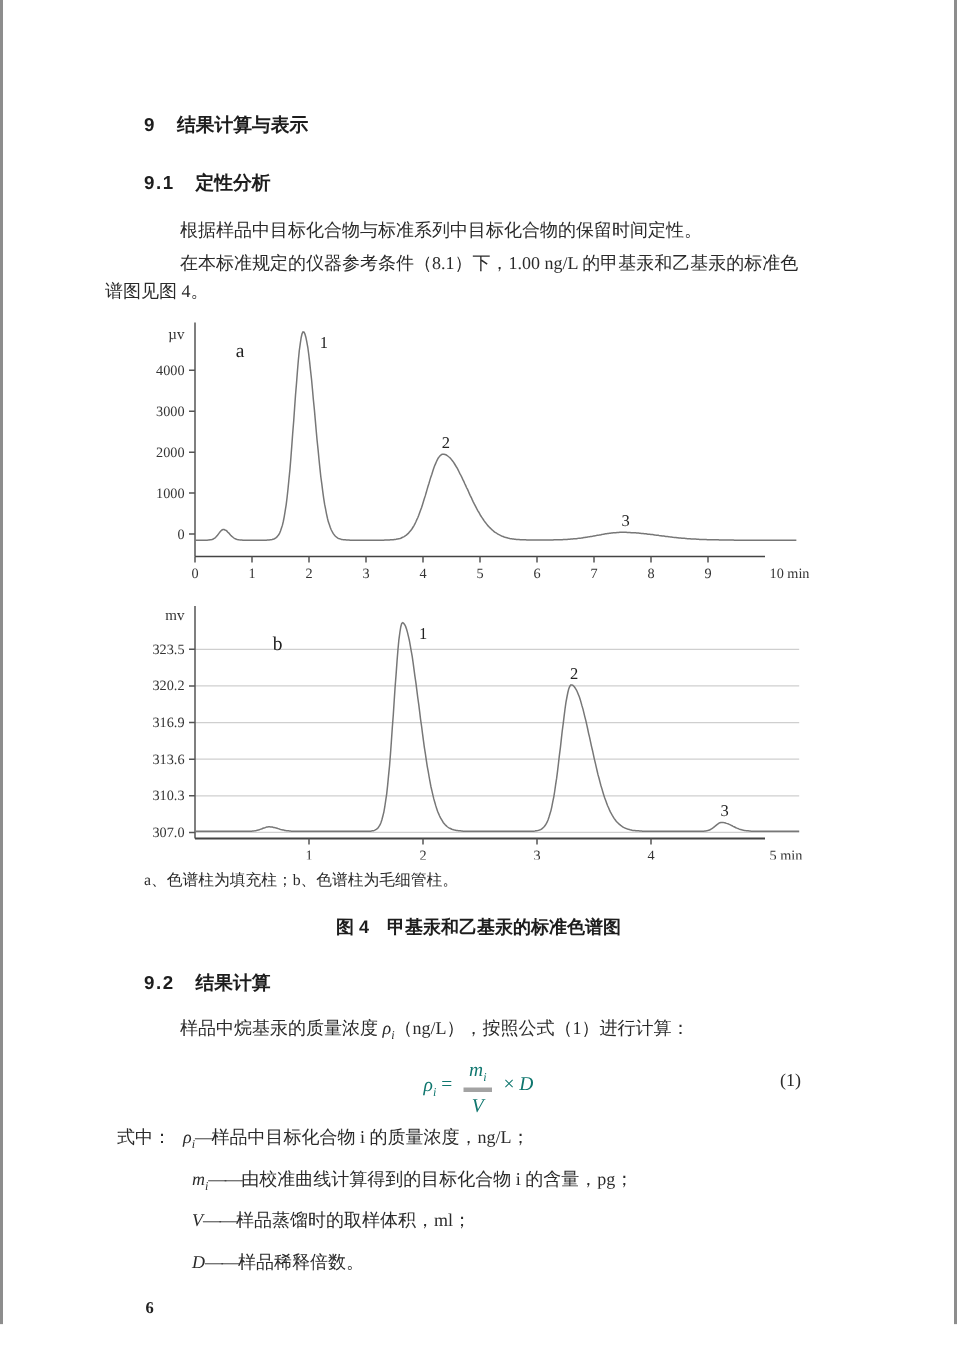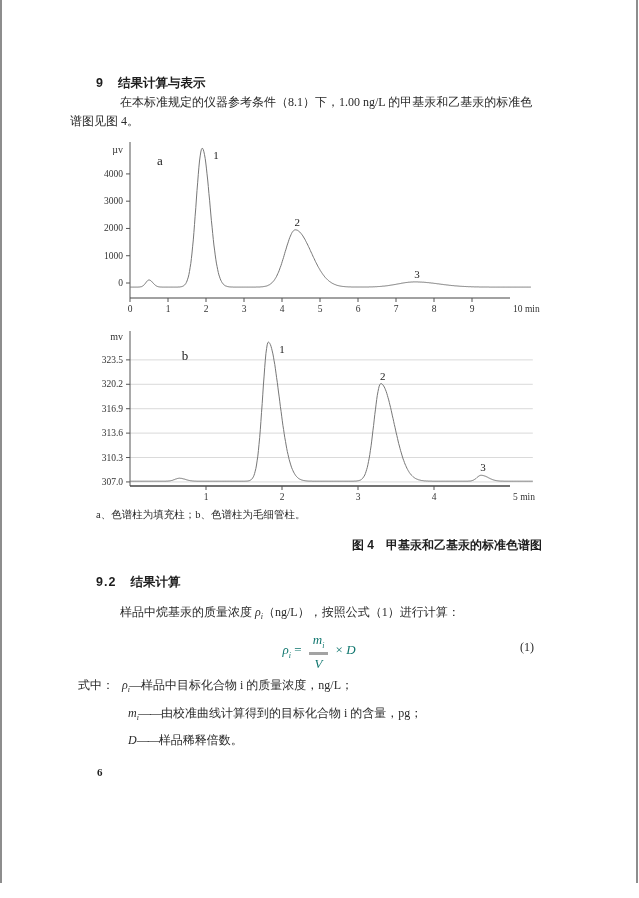--- a/index.html
+++ b/index.html
@@ -24,21 +24,21 @@
   .body-p{font-size:12px;line-height:19px;margin:0;text-indent:2em;color:#2a2a2a;}
   .p1{margin-top:15px;}
   .p2{margin-top:3px;margin-left:-26px;width:472px;text-indent:calc(2em + 26px);}
   .chart{display:block;}
   .chart-a{margin-top:6px;margin-left:0;}
   .chart-b{margin-top:13px;margin-left:0;}
   .legend-line{font-size:10.5px;line-height:13px;color:#2a2a2a;margin:0;}
   .legend-1{margin-top:15px;}
   .legend-2{margin-top:8px;}
   .fig-caption{
-    margin-top:16px;text-align:right;
+    margin-top:16px;text-align:center;
     font-family:"Liberation Sans","DejaVu Sans",sans-serif;
     font-weight:bold;font-size:12px;color:#1d1d1d;
   }
   .h-92{margin-top:21px;}
   .p3{margin-top:14px;}
   .sym{font-style:italic;font-family:"Liberation Serif","DejaVu Serif",serif;}
   .sym sub{font-size:8px;font-style:italic;}
   .formula-row{position:relative;margin-top:4px;height:38px;}
   .formula{
     position:absolute;left:0;right:0;text-align:center;top:2px;
@@ -63,21 +63,23 @@
 <body>
 
 <div class="page">
   <div class="edge edge-left"></div>
   <div class="edge edge-right"></div>
 
   <div class="content">
 
     <p class="h-sec"><span class="sec-num">9</span><span>结果计算与表示</span></p>
 
+    <p class="h-sec h-sub"><span class="sec-num">9.1</span><span>定性分析</span></p>
 
+    <p class="body-p p1">根据样品中目标化合物与标准系列中目标化合物的保留时间定性。</p>
     <p class="body-p p2">在本标准规定的仪器参考条件（8.1）下，1.00 ng/L 的甲基汞和乙基汞的标准色谱图见图 4。</p>
 
     <svg class="chart chart-a" id="chart-a" width="465" height="178">
         <line x1="34" y1="5" x2="34" y2="161" stroke="#555" stroke-width="1"></line>
         <line x1="34" y1="161" x2="414" y2="161" stroke="#444" stroke-width="1"></line>
         <line x1="30" y1="146" x2="34" y2="146" stroke="#555" stroke-width="1"></line>
         <text x="27" y="149" class="tick-label" text-anchor="end">0</text>
         <line x1="30" y1="118.72727272727273" x2="34" y2="118.72727272727273" stroke="#555" stroke-width="1"></line>
         <text x="27" y="121.72727272727273" class="tick-label" text-anchor="end">1000</text>
         <line x1="30" y1="91.45454545454545" x2="34" y2="91.45454545454545" stroke="#555" stroke-width="1"></line>
@@ -171,19 +173,20 @@
         </span>
         <span>×</span>
         <span class="sym">D</span>
       </div>
       <span class="eq-num">(1)</span>
     </div>
 
     <div class="where">
       <div class="where-row"><span class="where-prefix">式中：</span><span class="sym"><span>ρ</span><sub>i</sub></span><span class="where-dash">—</span><span>样品中目标化合物 i 的质量浓度，ng/L；</span></div>
       <div class="where-row cont"><span class="sym"><span>m</span><sub>i</sub></span><span class="where-dash">——</span><span>由校准曲线计算得到的目标化合物 i 的含量，pg；</span></div>
+      <div class="where-row cont"><span class="sym"><span>V</span><sub></sub></span><span class="where-dash">——</span><span>样品蒸馏时的取样体积，ml；</span></div>
       <div class="where-row cont"><span class="sym"><span>D</span><sub></sub></span><span class="where-dash">——</span><span>样品稀释倍数。</span></div>
     </div>
 
     <div class="page-num">6</div>
 
   </div>
 </div>
 
 </body></html>

